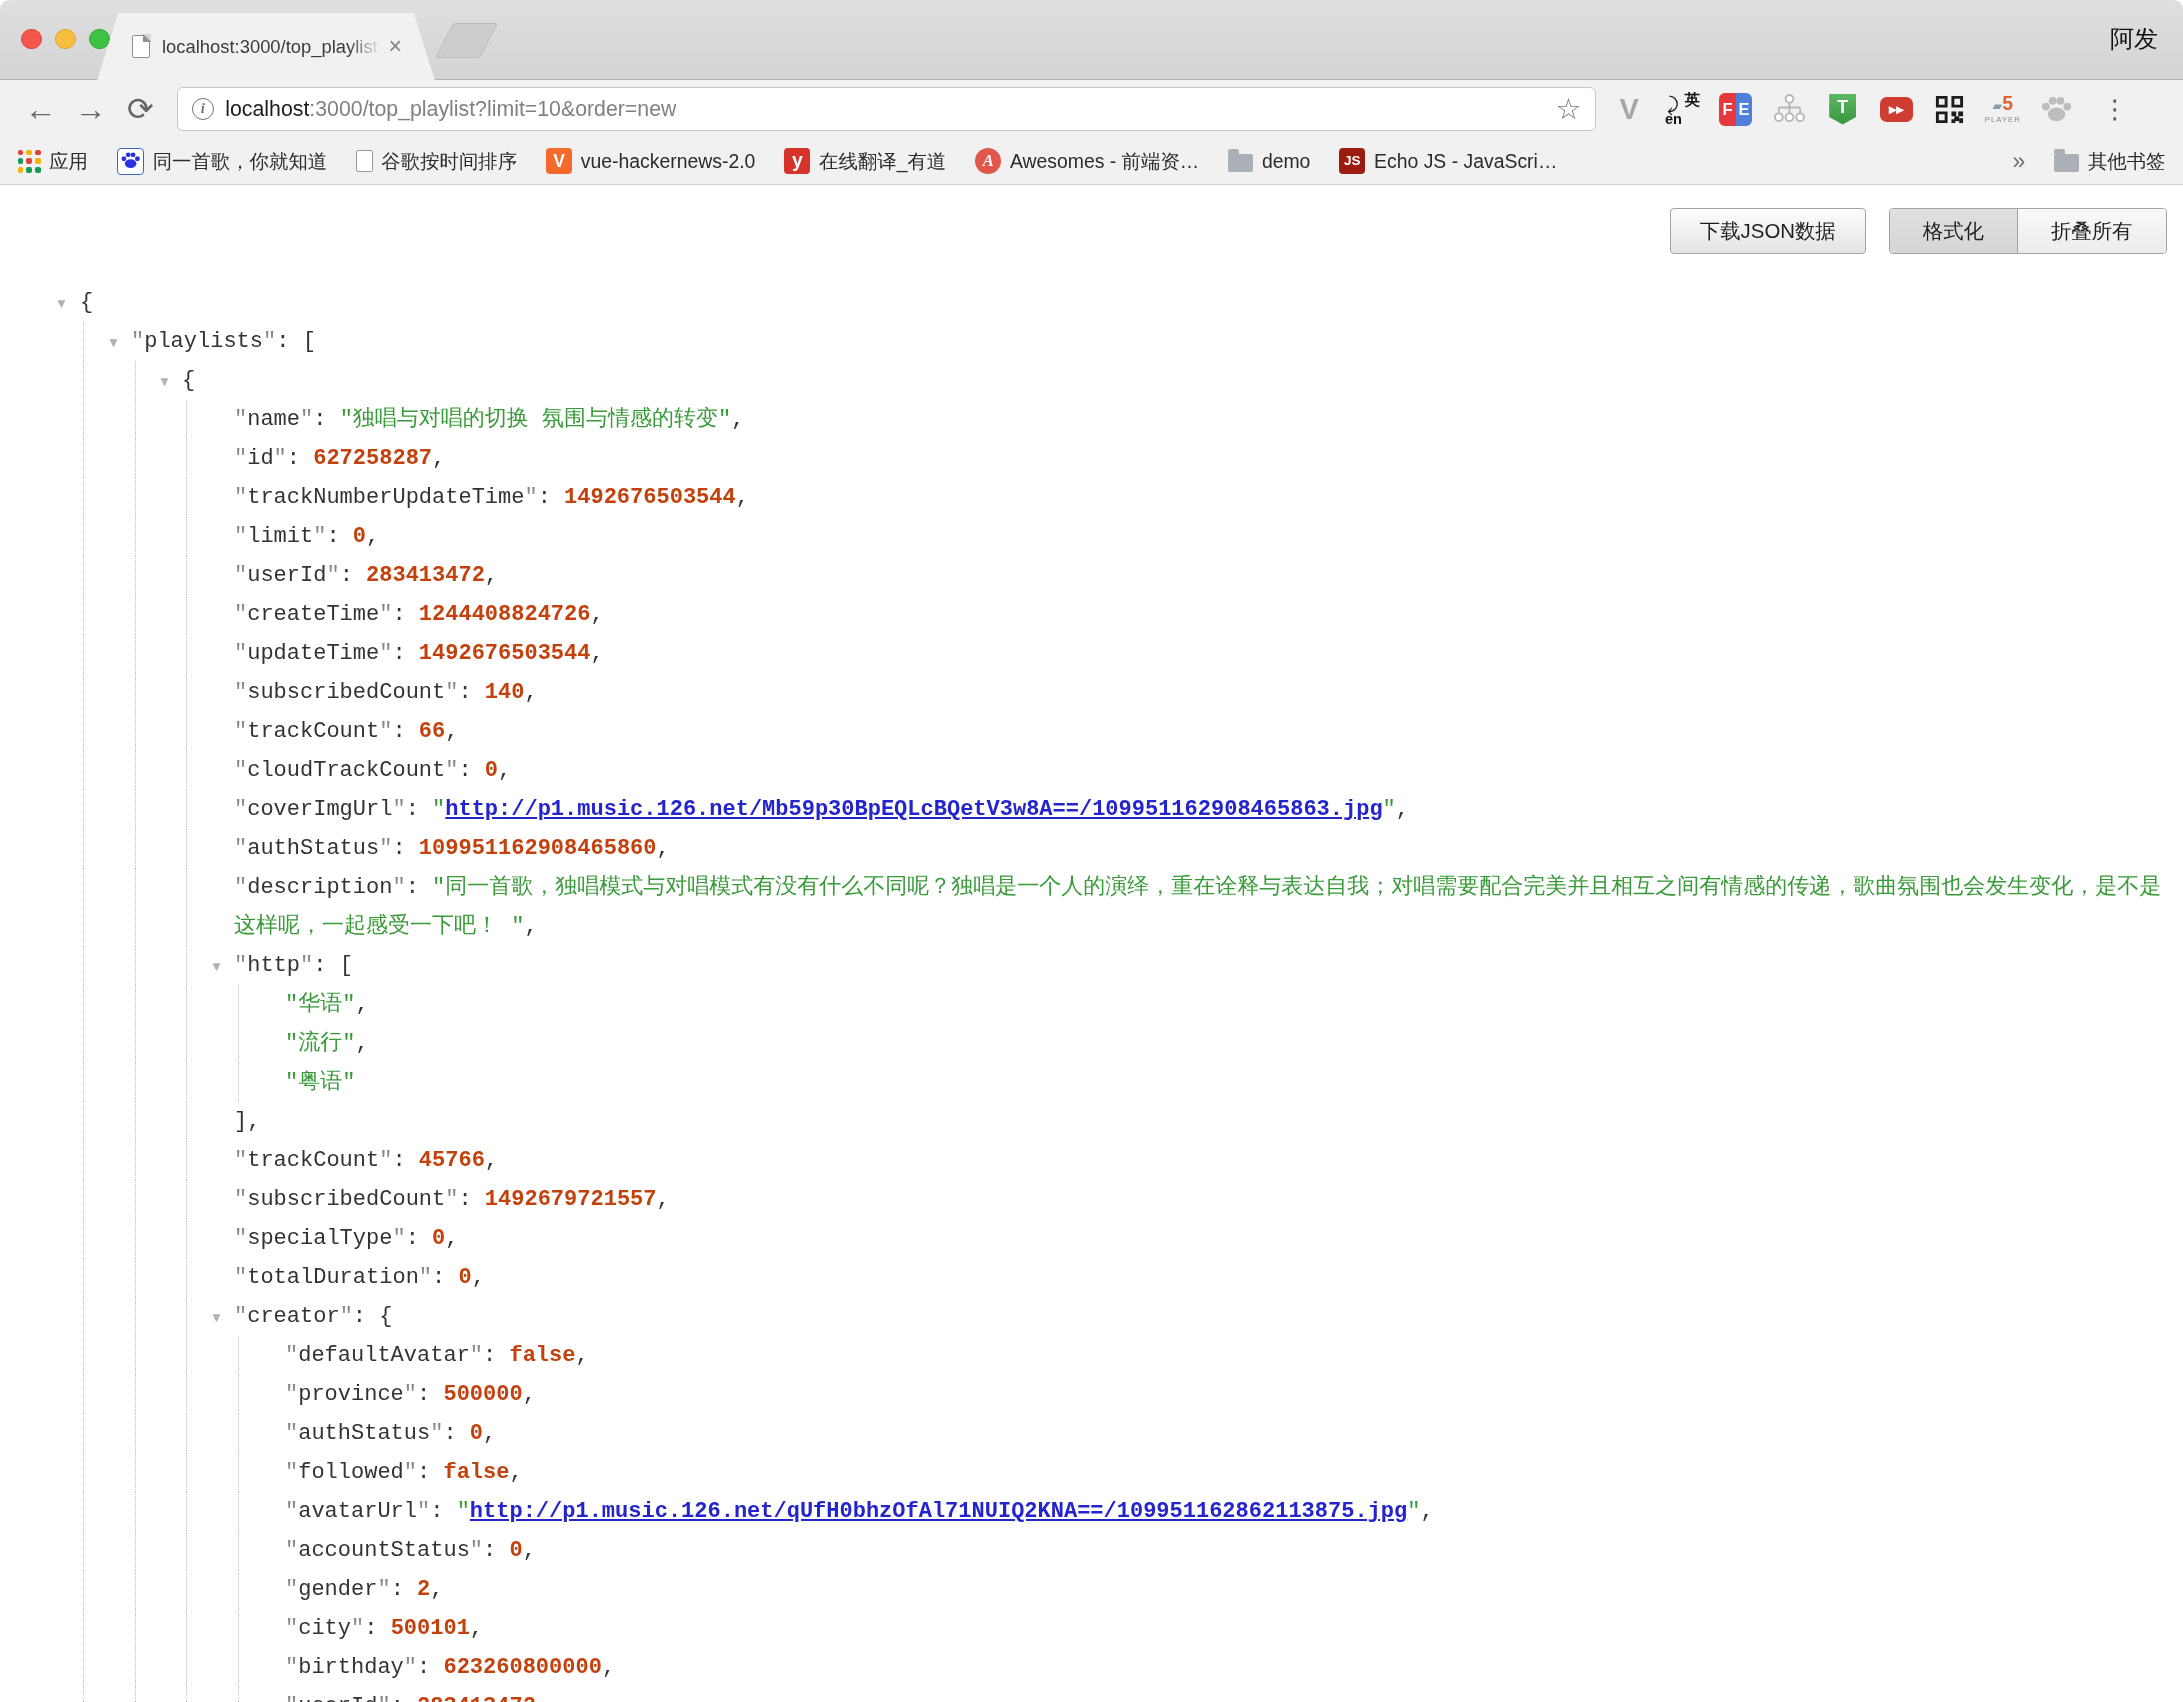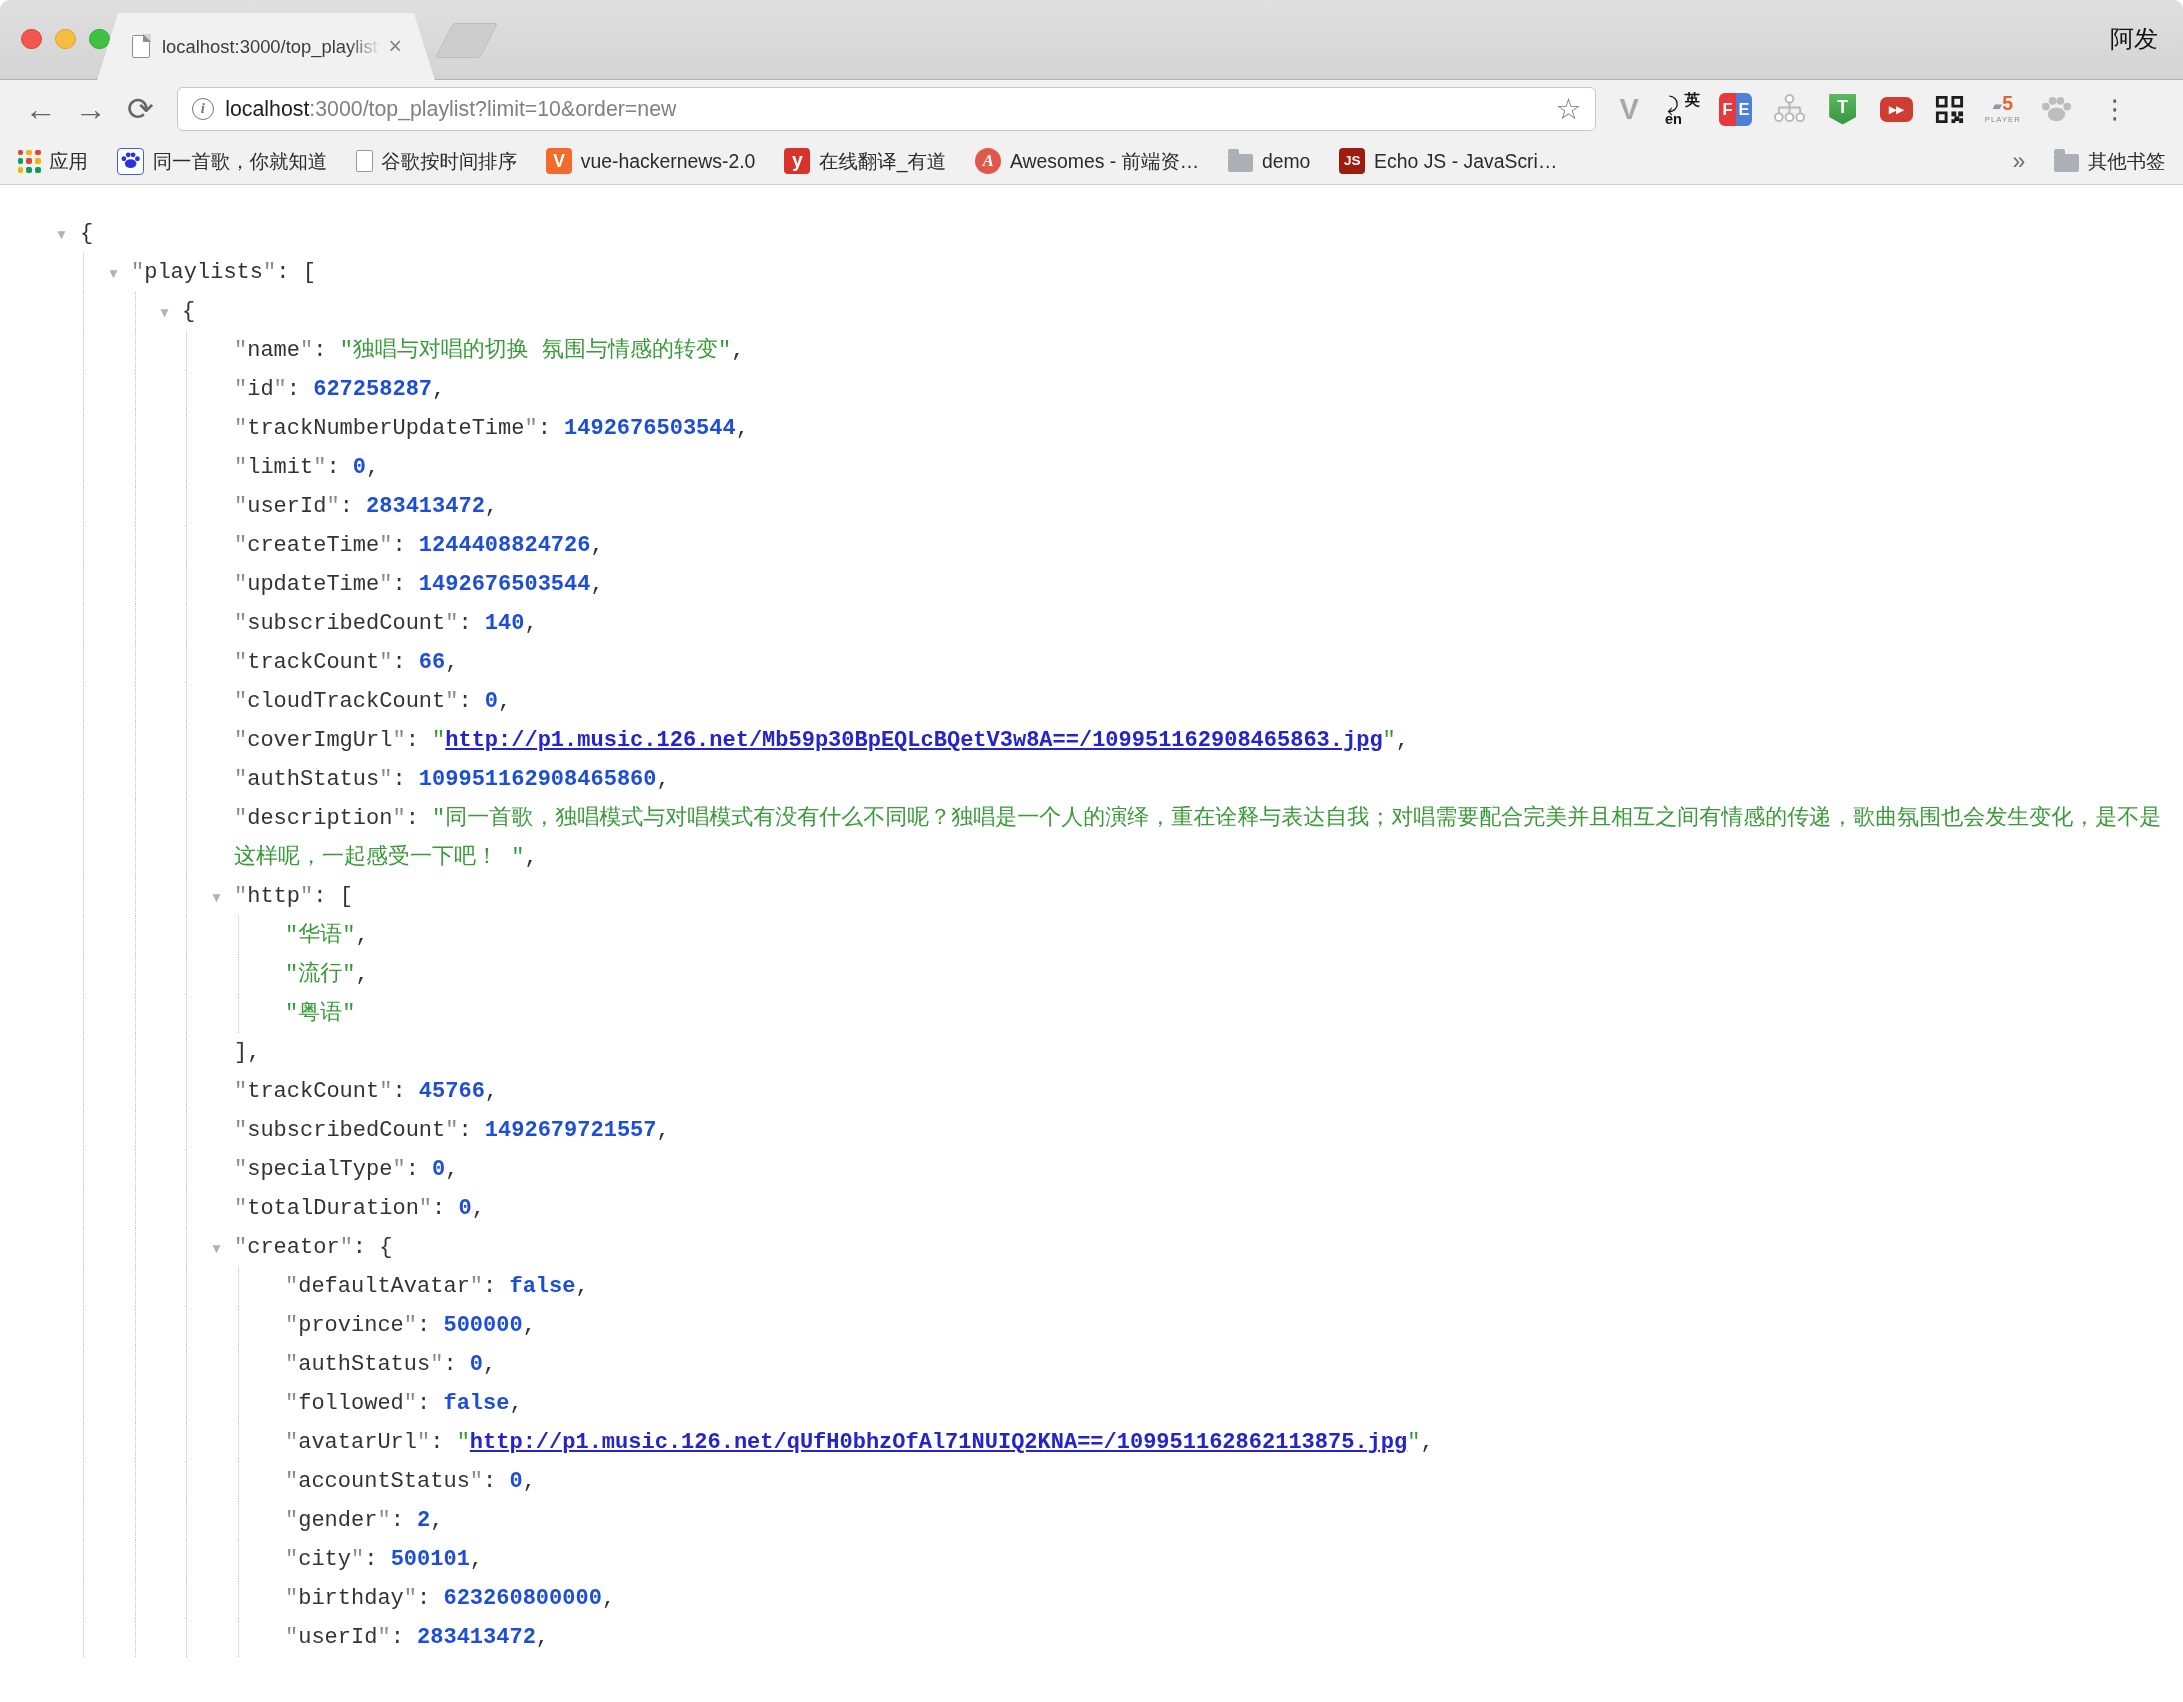--- a/index.html
+++ b/index.html
@@ -106,21 +106,21 @@
               padding-right:21.3px; }
   .jline { position:relative; min-height:39px; line-height:39px; white-space:pre-wrap;
            word-break:break-all; }
   .guide { position:absolute; top:0; bottom:0; border-left:1px dotted #c3c3c3; }
   .tgl { position:absolute; top:1px; width:23px; text-align:center; font-size:13.6px;
          color:#b2b2b2; cursor:default; font-family:"Liberation Sans", sans-serif; }
   .q { color:#8a8a8a; }
   .k { color:#333; }
   .p { color:#333; }
   .str { color:#399a39; }
-  .num { color:#1d4ed8; font-weight:bold; }
+  .num { color:#c2410c; font-weight:bold; }
   .lnk { color:#2424cc; font-weight:bold; text-decoration:underline; cursor:pointer; }
 </style>
 </head>
 <body>
 
 <div class="titlebar">
   <div class="lights">
     <span class="light red"></span>
     <span class="light yellow"></span>
     <span class="light green"></span>
@@ -273,20 +273,27 @@
 
   <span class="chev">»</span>
 
   <span class="bm">
     <span class="folder"></span>
     <span class="bm-label">其他书签</span>
   </span>
 </div>
 
 <div class="content">
+  <div class="actions">
+    <span class="btn">下载JSON数据</span>
+    <span class="seg">
+      <span class="sbtn active">格式化</span>
+      <span class="sbtn plain">折叠所有</span>
+    </span>
+  </div>
 
   <div class="jsonarea" id="jsontree">
       <div class="jline" style="padding-left: 80px;"><span class="tgl" style="left: 50px;">▼</span><span class="p">{</span></div>
       <div class="jline" style="padding-left: 131px;"><span class="guide" style="left: 83px;"></span><span class="tgl" style="left: 102px;">▼</span><span class="q">"</span><span class="k">playlists</span><span class="q">"</span><span class="p">: </span><span class="p">[</span></div>
       <div class="jline" style="padding-left: 182px;"><span class="guide" style="left: 83px;"></span><span class="guide" style="left: 135px;"></span><span class="tgl" style="left: 153px;">▼</span><span class="p">{</span></div>
       <div class="jline" style="padding-left: 234px;"><span class="guide" style="left: 83px;"></span><span class="guide" style="left: 135px;"></span><span class="guide" style="left: 186px;"></span><span class="q">"</span><span class="k">name</span><span class="q">"</span><span class="p">: </span><span class="str">"独唱与对唱的切换 氛围与情感的转变"</span><span class="p">,</span></div>
       <div class="jline" style="padding-left: 234px;"><span class="guide" style="left: 83px;"></span><span class="guide" style="left: 135px;"></span><span class="guide" style="left: 186px;"></span><span class="q">"</span><span class="k">id</span><span class="q">"</span><span class="p">: </span><span class="num">627258287</span><span class="p">,</span></div>
       <div class="jline" style="padding-left: 234px;"><span class="guide" style="left: 83px;"></span><span class="guide" style="left: 135px;"></span><span class="guide" style="left: 186px;"></span><span class="q">"</span><span class="k">trackNumberUpdateTime</span><span class="q">"</span><span class="p">: </span><span class="num">1492676503544</span><span class="p">,</span></div>
       <div class="jline" style="padding-left: 234px;"><span class="guide" style="left: 83px;"></span><span class="guide" style="left: 135px;"></span><span class="guide" style="left: 186px;"></span><span class="q">"</span><span class="k">limit</span><span class="q">"</span><span class="p">: </span><span class="num">0</span><span class="p">,</span></div>
       <div class="jline" style="padding-left: 234px;"><span class="guide" style="left: 83px;"></span><span class="guide" style="left: 135px;"></span><span class="guide" style="left: 186px;"></span><span class="q">"</span><span class="k">userId</span><span class="q">"</span><span class="p">: </span><span class="num">283413472</span><span class="p">,</span></div>

